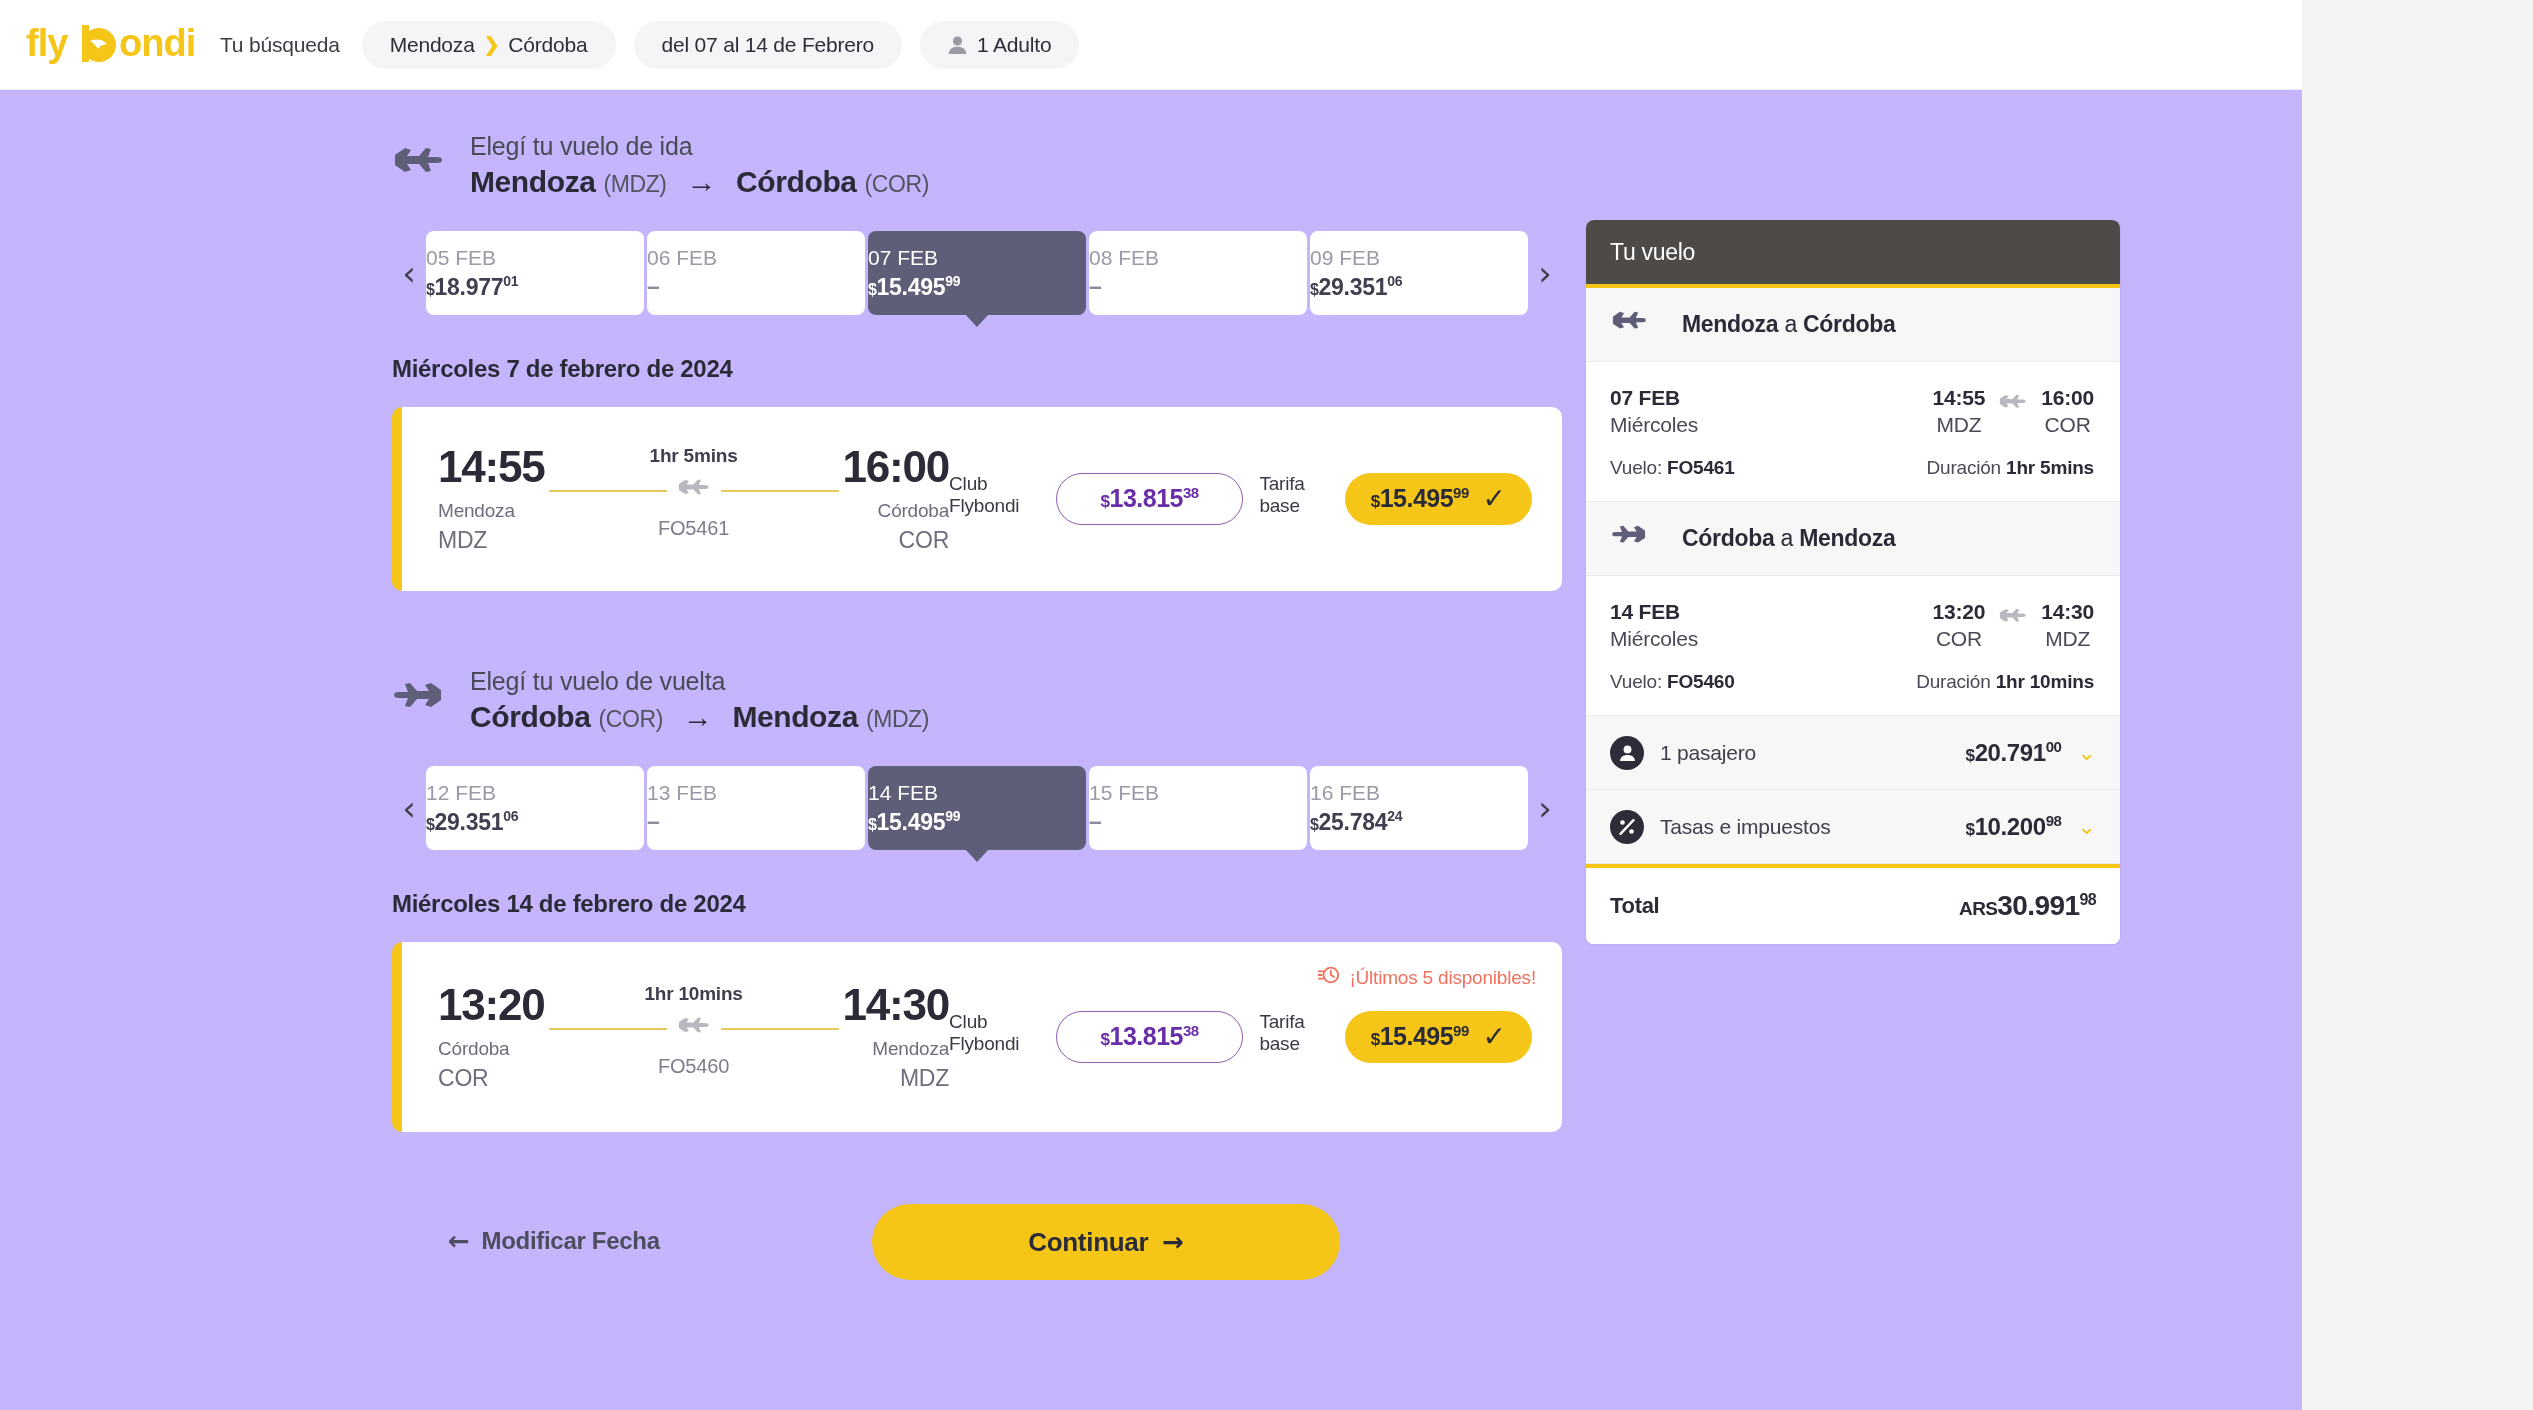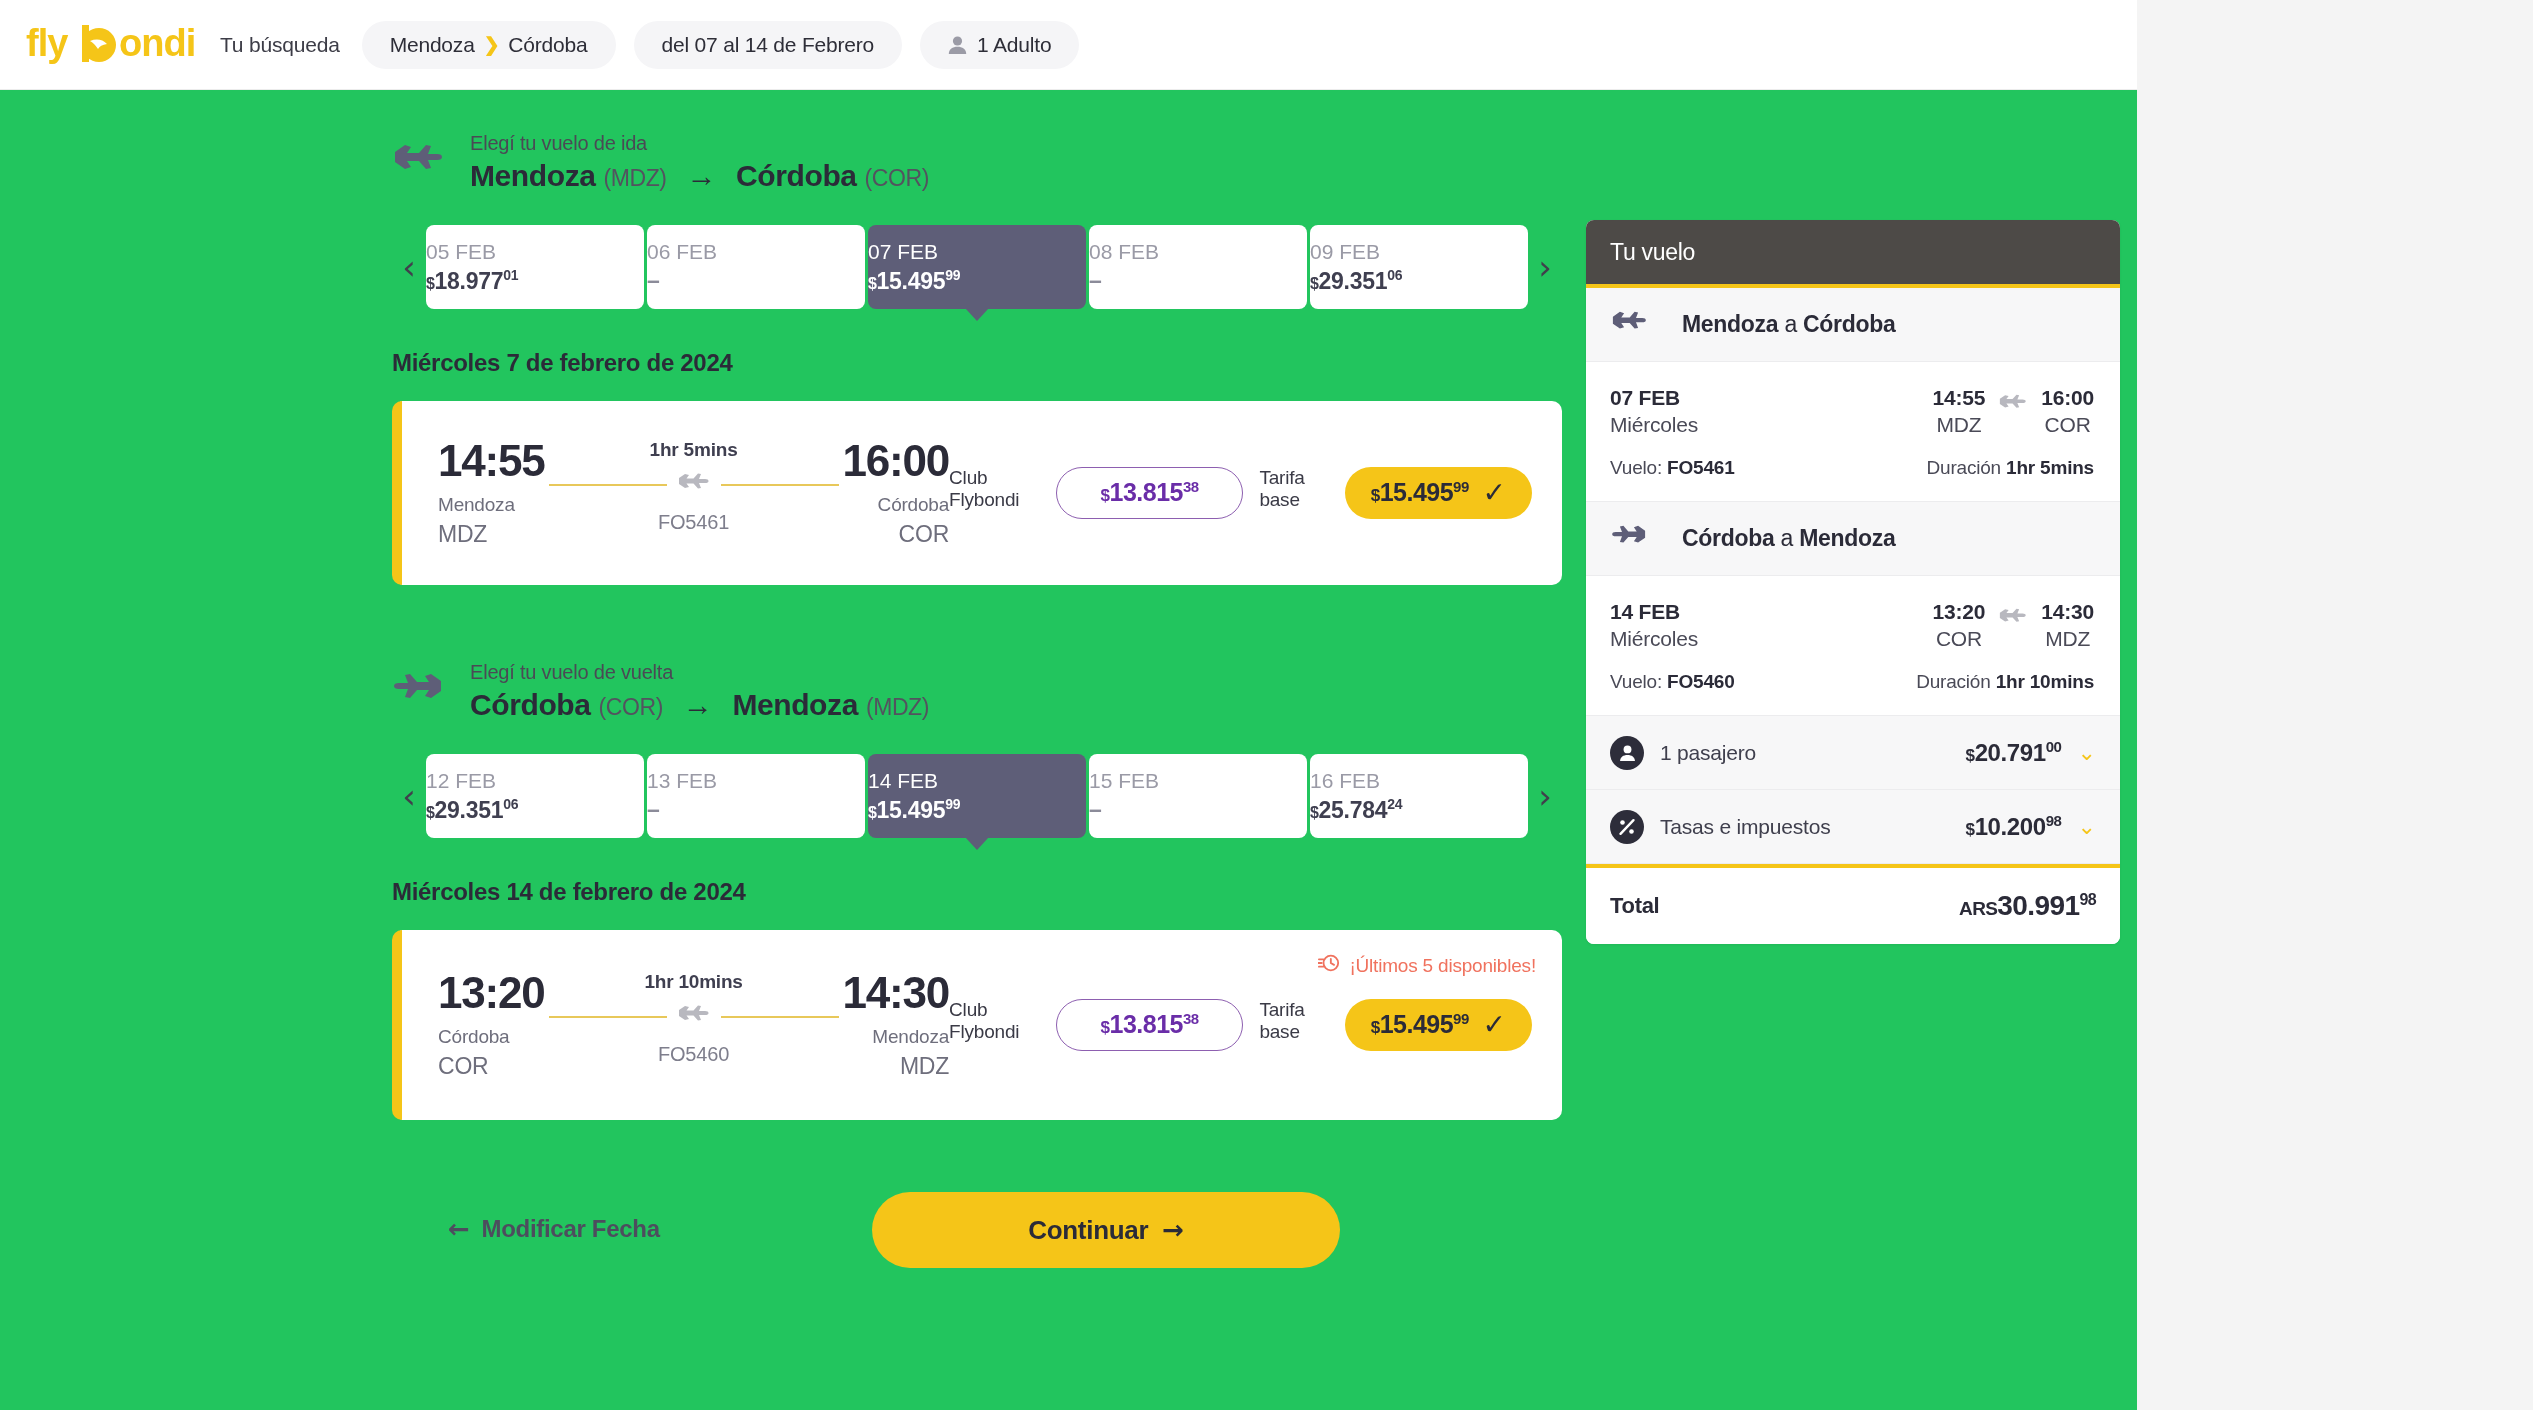--- a/index.html
+++ b/index.html
@@ -2,21 +2,21 @@
 <html><head>
 <meta charset="utf-8">
 <style>
   * { box-sizing: border-box; margin: 0; padding: 0; }
   html, body {
     width: 2533px; height: 1410px;
     background: #f4f4f4;
     font-family: "Liberation Sans", sans-serif;
     overflow: hidden;
   }
-  .page { position: relative; width: 2137px; height: 1410px; background: #22c55e; }
+  .page { position: relative; width: 2302px; height: 1410px; background: #c4b5fd; }
 
   
   .topbar {
     height: 90px; background: #ffffff; display: flex; align-items: center;
     padding-left: 26px; gap: 0; border-bottom: 1px solid #ececec;
   }
   .logo { display: flex; align-items: center; height: 44px; }
   .logo svg { display: block; }
   .search-label {
     font-size: 21px; color: #3d3d47; margin-left: 18px; margin-right: 22px;
@@ -31,21 +31,21 @@
   .chip .pax-icon { margin-right: 10px; display: inline-flex; }
 
   
   .content { position: relative; width: 100%; }
   .main-col { position: absolute; left: 392px; top: 0; width: 1170px; }
   .side-col { position: absolute; left: 1586px; top: 130px; width: 534px; }
 
   
   .sec-head { display: flex; align-items: center; gap: 26px; padding-top: 0; }
   .sec-head .plane { flex: 0 0 auto; }
-  .sec-head .txt .k { font-size: 20px; color: #4a4a55; letter-spacing: -0.2px; margin-bottom: 4px; }
+  .sec-head .txt .k { font-size: 25px; color: #4a4a55; letter-spacing: -0.2px; margin-bottom: 4px; }
   .sec-head .txt .r { font-size: 30px; color: #2b2b38; font-weight: 700; letter-spacing: -0.4px; }
   .sec-head .txt .r .code { font-weight: 400; font-size: 23px; color: #53535f; }
   .sec-head .txt .r .sep { font-weight: 400; margin: 0 12px; color: #2b2b38; }
 
   
   .datestrip { display: flex; align-items: center; margin-top: 32px; }
   .navbtn {
     width: 34px; flex: 0 0 34px; display: flex; align-items: center; justify-content: center;
     font-size: 34px; color: #40404c; line-height: 1; cursor: pointer;
     font-family: "DejaVu Sans", sans-serif;

